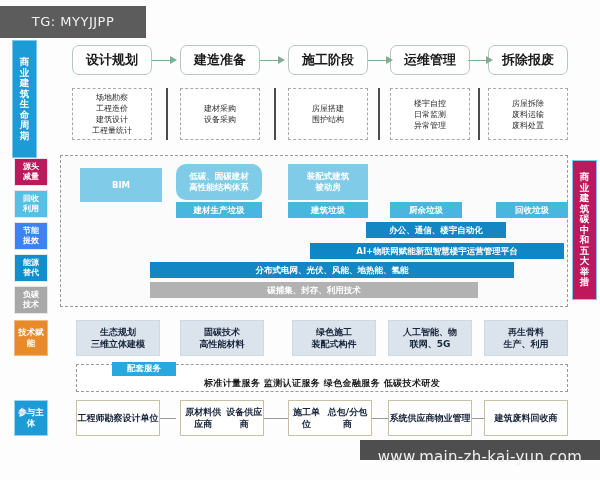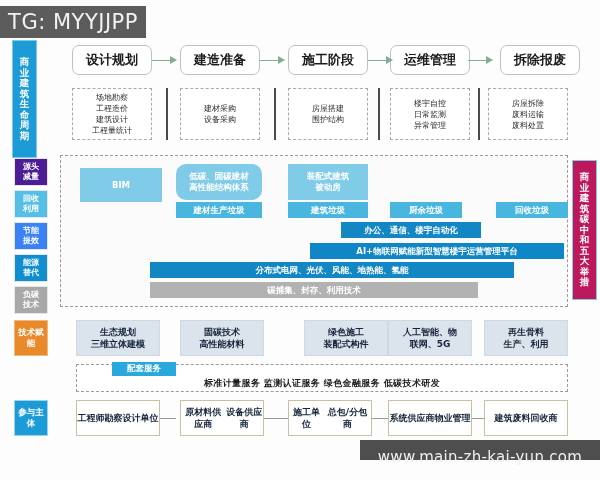--- a/index.html
+++ b/index.html
@@ -8,21 +8,21 @@
     background:#ffffff;
     font-family:"DejaVu Sans","Liberation Sans",sans-serif;
     position:relative;
   }
   #stage{position:absolute;left:0;top:0;width:600px;height:480px;background:#fdfdfd;}
 
   
   .wm-tg{
     position:absolute;left:0;top:6px;width:146px;height:32px;
     background:#5c5c5c;color:#f2f2f2;
-    font-size:21px;line-height:32px;text-align:center;letter-spacing:.5px;
+    font-size:13px;line-height:32px;text-align:center;letter-spacing:.5px;
   }
   .wm-url{
     position:absolute;left:360px;top:440px;width:240px;height:20px;
     background:#4e4e4e;color:#f0f0f0;
     font-size:15px;line-height:34px;text-align:center;letter-spacing:.3px;
   }
 
   
   .vlabel{
     position:absolute;
@@ -89,21 +89,21 @@
   .tile-ai{background:#0f86c6;}
 
   
   .chip{
     position:absolute;left:14px;width:34px;height:28px;
     box-sizing:border-box;border:1px solid #e6e6e6;
     color:#ffffff;font-size:8px;font-weight:bold;line-height:10px;
     display:flex;flex-direction:column;align-items:center;justify-content:center;
     text-align:center;
   }
-  #chip-0{top:158px;background:#4c1d95;}
+  #chip-0{top:158px;background:#be185d;}
   #chip-1{top:190px;background:#55bfe6;}
   #chip-2{top:222px;background:#3b82f6;}
   #chip-3{top:254px;background:#0f8fd0;}
   #chip-4{top:286px;background:#a8a8a8;}
 
   
   #tech-label{
     position:absolute;left:14px;top:320px;width:34px;height:36px;
     background:#e8892a;border:1.4px solid #f0b87c;box-sizing:border-box;
     color:#ffffff;font-size:8.5px;font-weight:bold;line-height:11px;
@@ -157,21 +157,21 @@
   </div>
 
   <div id="five-measures-label" class="vlabel">
     <span>商业建筑碳中和五大举措</span>
   </div>
 
   <div class="stage-box" style="left:72px;">设计规划</div>
   <div class="stage-box" style="left:180px;">建造准备</div>
   <div class="stage-box" style="left:288px;">施工阶段</div>
   <div class="stage-box" style="left:390px;">运维管理</div>
-  <div class="stage-box" style="left:500px;">拆除报废</div>
+  <div class="stage-box" style="left:488px;">拆除报废</div>
 
   <div class="arrow" style="left:152px;">
       <i class="shaft"></i>
       <i class="head"></i>
     </div>
   <div class="arrow" style="left:260px;">
       <i class="shaft"></i>
       <i class="head"></i>
     </div>
   <div class="arrow" style="left:368px;">
@@ -250,41 +250,41 @@
   <div class="tile tile-lt" style="left:288px;top:164px;width:80px;height:36px;flex-direction:column;">
     <span>装配式建筑</span>
     <span>被动房</span>
   </div>
   <div class="tile tile-md" style="left:288px;top:202px;width:80px;height:16px;">建筑垃圾</div>
 
   <div class="tile tile-md" style="left:390px;top:202px;width:72px;height:16px;">厨余垃圾</div>
 
   <div class="tile tile-md" style="left:496px;top:202px;width:72px;height:16px;">回收垃圾</div>
 
-  <div class="tile tile-dk" style="left:341px;top:222px;width:140px;height:16px;">办公、通信、楼宇自动化</div>
+  <div class="tile tile-dk" style="left:366px;top:222px;width:140px;height:16px;">办公、通信、楼宇自动化</div>
 
   <div class="tile tile-ai" style="left:310px;top:243px;width:254px;height:16px;">AI+物联网赋能新型智慧楼宇运营管理平台</div>
 
   <div class="tile tile-dk" style="left:150px;top:262px;width:364px;height:16px;">分布式电网、光伏、风能、地热能、氢能</div>
 
   <div class="tile tile-grey" style="left:150px;top:282px;width:328px;height:16px;">碳捕集、封存、利用技术</div>
 
   <div id="tech-label">
     <span>技术赋能</span>
   </div>
 
   <div class="enable-box" style="left:76px;">
     <span>生态规划</span>
     <span>三维立体建模</span>
   </div>
   <div class="enable-box" style="left:180px;">
     <span>固碳技术</span>
     <span>高性能材料</span>
   </div>
-  <div class="enable-box" style="left:304px;">
+  <div class="enable-box" style="left:292px;">
     <span>绿色施工</span>
     <span>装配式构件</span>
   </div>
   <div class="enable-box" style="left:388px;">
     <span>人工智能、物</span>
     <span>联网、5G</span>
   </div>
   <div class="enable-box" style="left:484px;">
     <span>再生骨料</span>
     <span>生产、利用</span>

